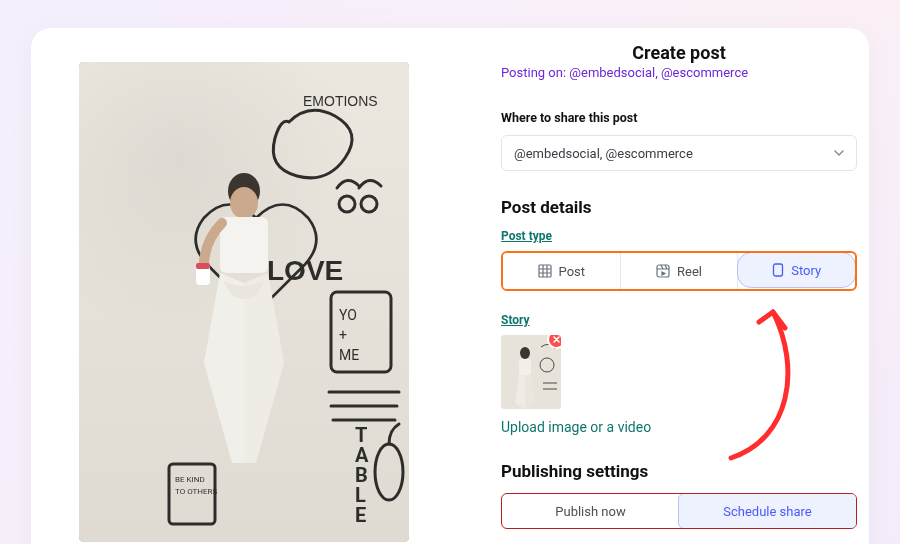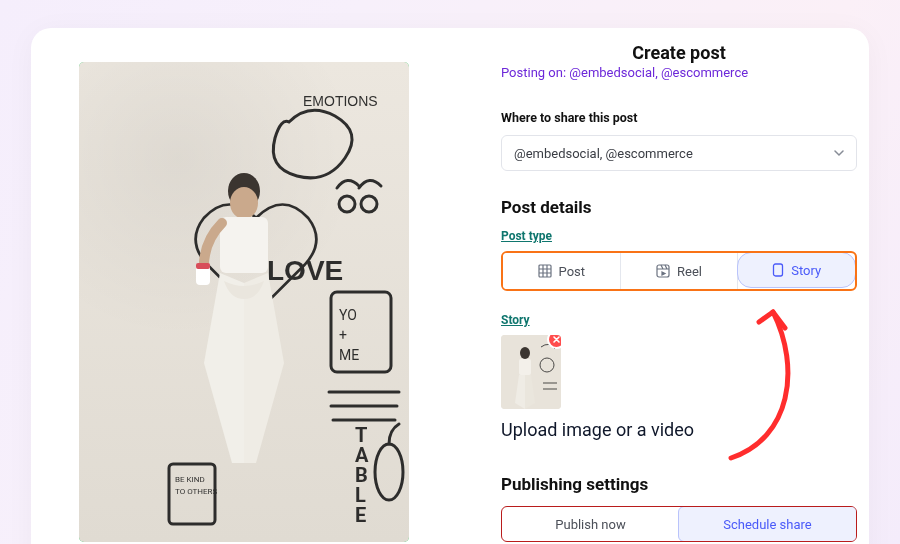--- a/index.html
+++ b/index.html
@@ -68,21 +68,21 @@
   .thumb {
     width: 60px; height: 74px; border-radius:4px; background:#e6e1da;
     position:relative; overflow:hidden;
   }
   .thumb .remove {
     position:absolute; top:-5px; right:-5px; width:19px; height:19px;
     background:#ff4d4d; border-radius:50%; display:flex; align-items:center; justify-content:center;
     border:2px solid #fff; cursor:pointer;
   }
   .thumb .remove svg { display:block; }
-  .upload-hint { font-size:18px; color:#0f172a; margin-bottom:34px; }
+  .upload-hint { font-size:14px; color:#0f766e; margin-bottom:26px; }
   .pubseg {
     display:flex; border:1px solid #b91c1c; border-radius:6px; overflow:hidden;
     height:36px;
   }
   .pubseg .opt {
     flex:1; display:flex; align-items:center; justify-content:center;
     font-size:13px; color:#4b4f58; cursor:pointer;
   }
   .pubseg .opt.active { background:#eef1fe; color:#4a5af9; border:1px solid #b9c3fb; border-radius:6px; margin:-1px; position:relative; }
 

